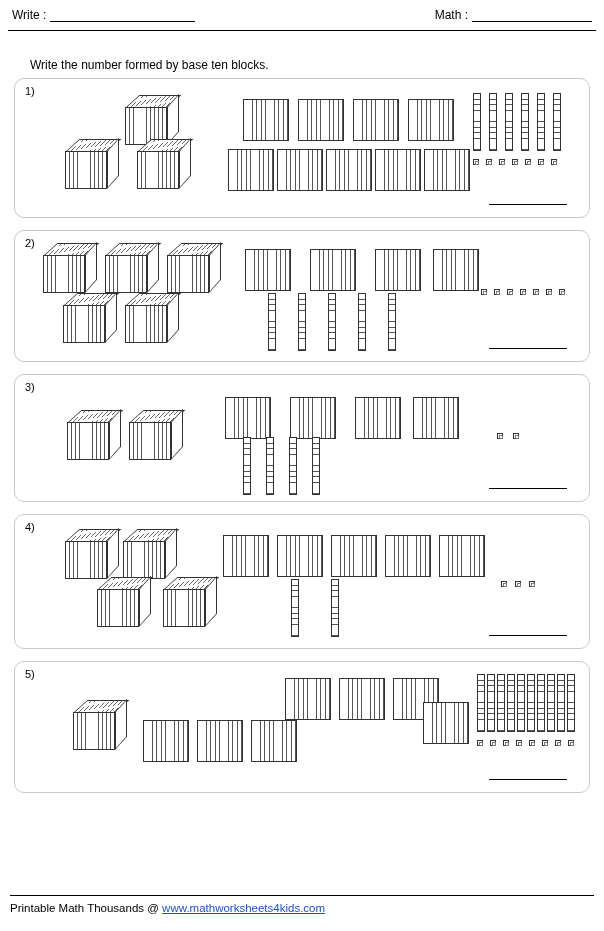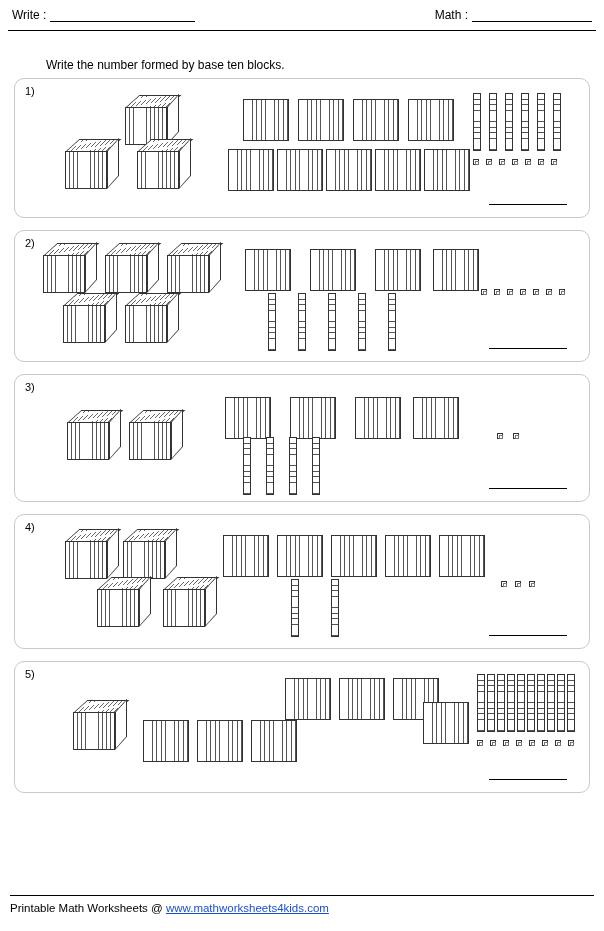--- a/index.html
+++ b/index.html
@@ -53,21 +53,21 @@
 
   .hrule-top {
     position: absolute;
     left: 8px; right: 8px;
     top: 30px;
     border-top: 1px solid #000;
   }
 
   .instruction {
     font-size: 12px;
-    padding: 16px 0 6px 46px;
+    padding: 16px 0 6px 30px;
   }
 
   
   .sheet { padding: 0 14px; }
   .problem {
     position: relative;
     border: 1px solid #c9c9c9;
     border-radius: 10px;
     background: #fff;
     margin-bottom: 12px;
@@ -415,15 +415,15 @@
       <span class="unit" style="left:553px; top:78px;"></span>
     </div>
     <span class="answer-line"></span>
   </div>
 
 </div>
 
 <div class="footer">
   <div class="hrule-bottom"></div>
   <div class="footer-text">
-    <span>Printable Math Worksheets @ </span><span class="footer-link">www.mathworksheets4kids.com</span>
+    <span>Printable Math Thousands @ </span><span class="footer-link">www.mathworksheets4kids.com</span>
   </div>
 </div>
 
 </body></html>

